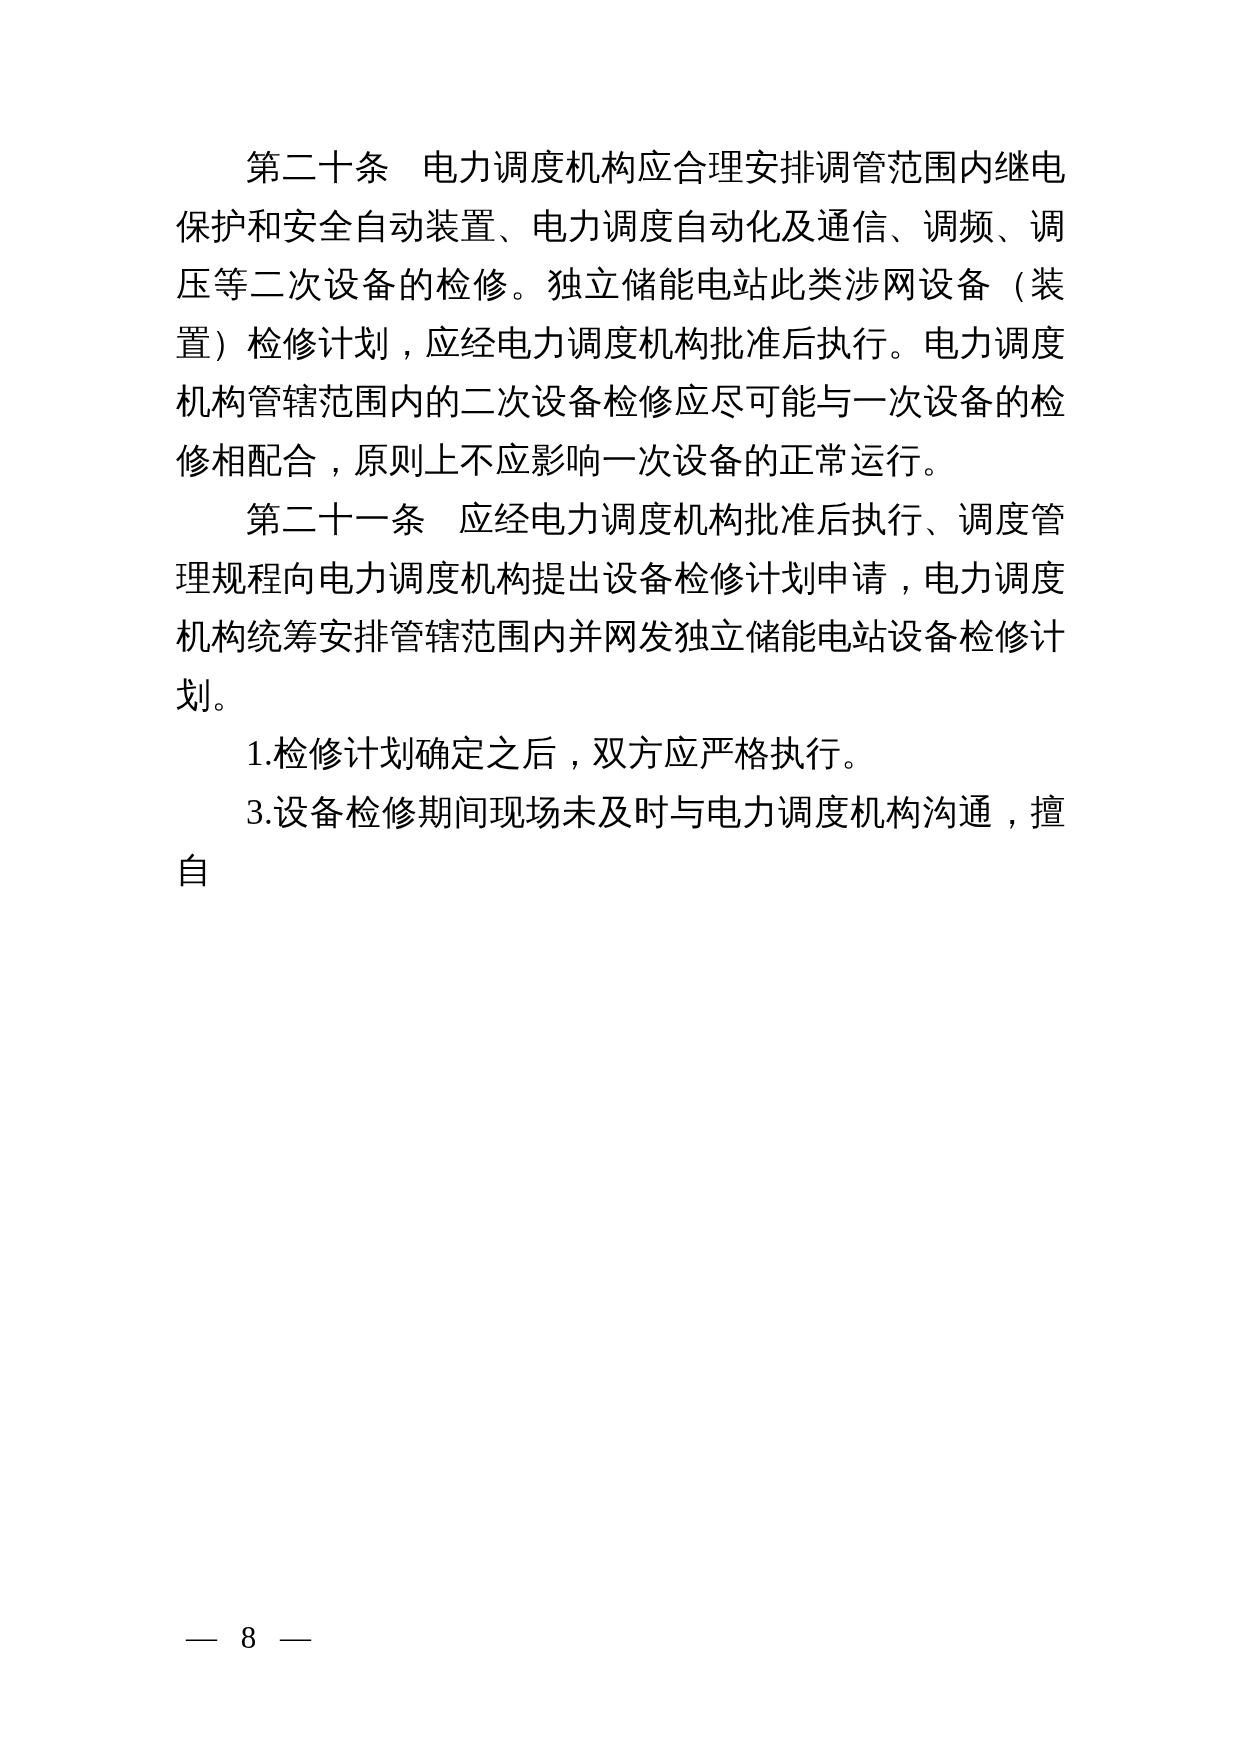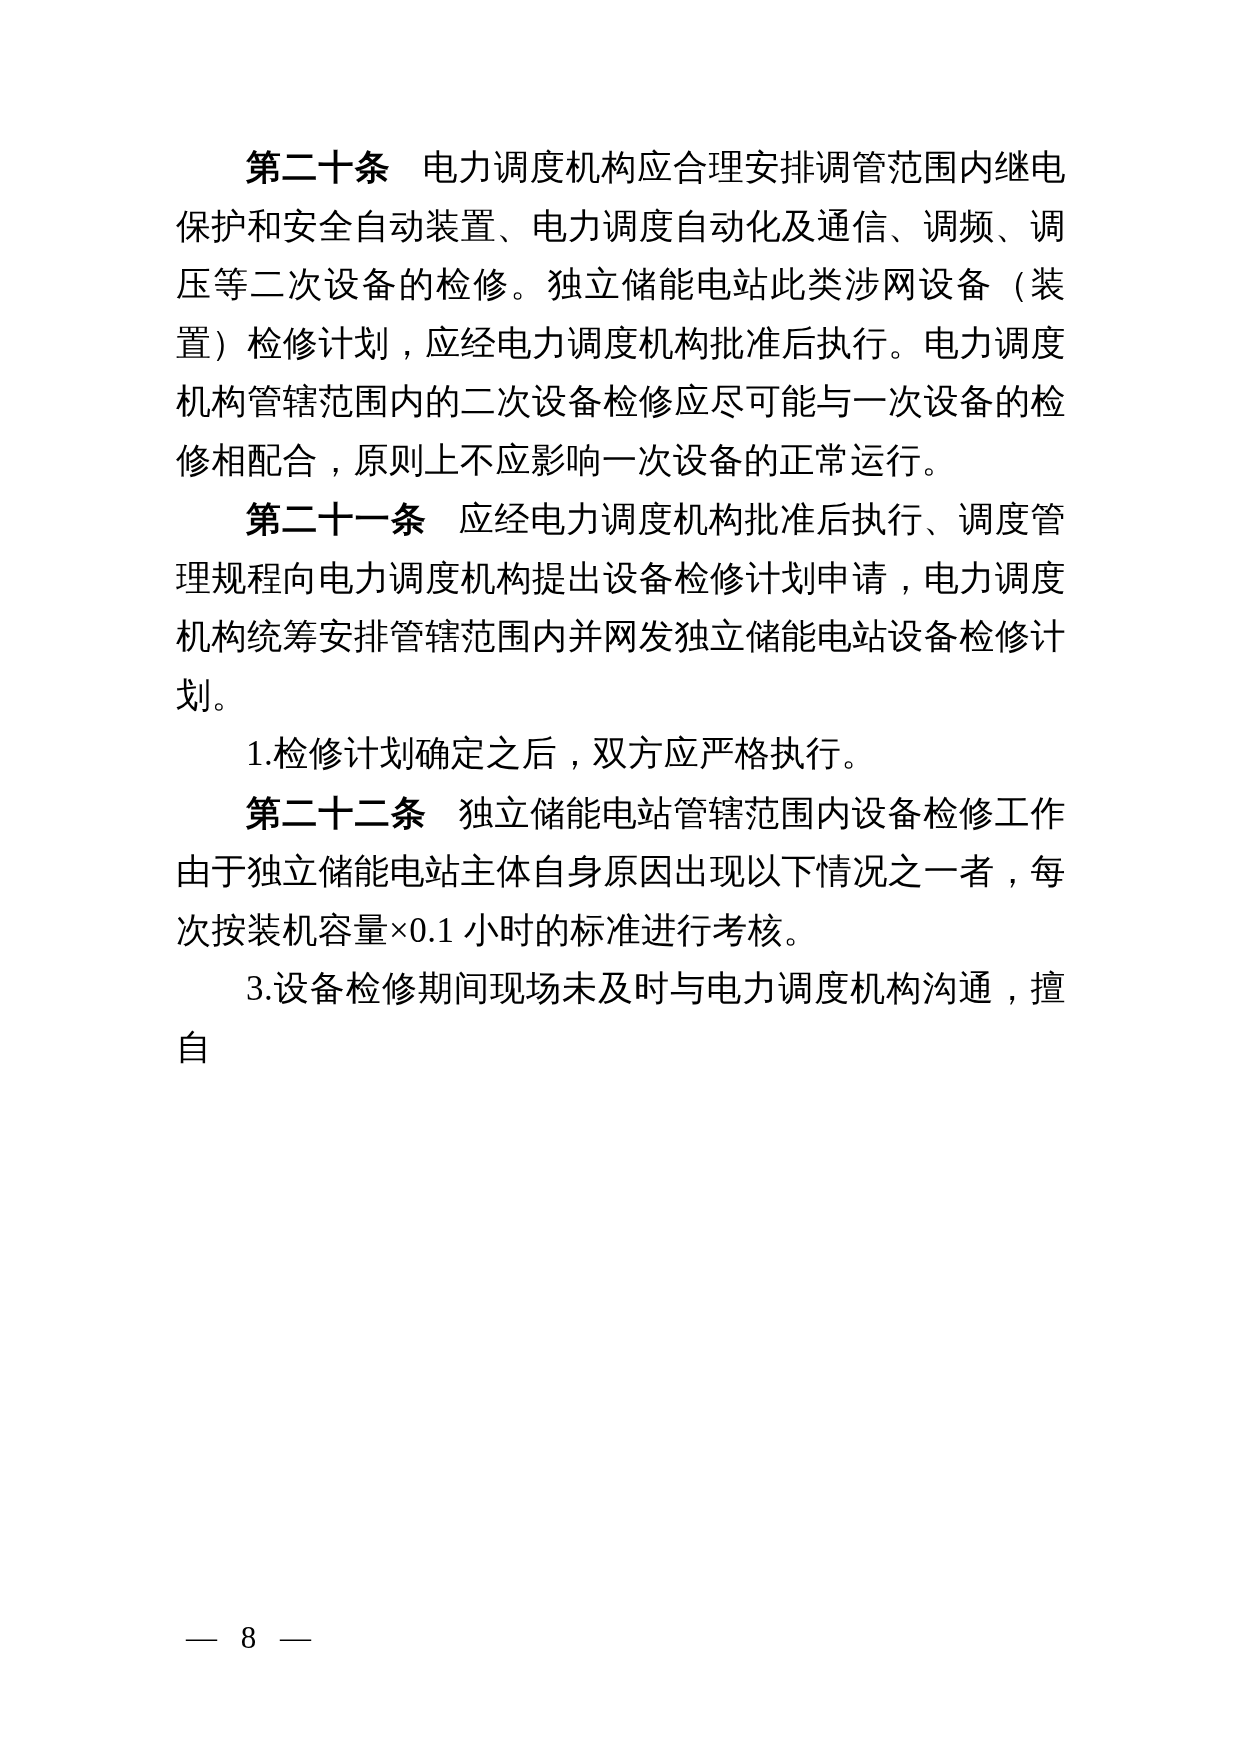--- a/index.html
+++ b/index.html
@@ -30,21 +30,21 @@
     margin: 0;
     font-size: 35px;
     line-height: 58.5px;
     text-align: justify;
     text-justify: inter-character;
     text-indent: 2em;
     letter-spacing: 0.5px;
     word-break: break-all;
   }
   .hd {
-    font-weight: bold;
+    font-weight: normal;
     font-family: "Liberation Sans", sans-serif;
     letter-spacing: 1px;
   }
   .hd:empty { display: none; }
   .hd:not(:empty) { margin-right: 0.9em; }
   .footer {
     position: absolute;
     left: 186px;
     top: 1618px;
     font-size: 31px;
@@ -61,21 +61,20 @@
   <div class="content">
 
     <p class="para"><span class="hd">第二十条</span><span>电力调度机构应合理安排调管范围内继电保护和安全自动装置、电力调度自动化及通信、调频、调压等二次设备的检修。独立储能电站此类涉网设备（装置）检修计划，应经电力调度机构批准后执行。电力调度机构管辖范围内的二次设备检修应尽可能与一次设备的检修相配合，原则上不应影响一次设备的正常运行。</span></p>
 
     <p class="para"><span class="hd">第二十一条</span><span>应经电力调度机构批准后执行、调度管理规程向电力调度机构提出设备检修计划申请，电力调度机构统筹安排管辖范围内并网发独立储能电站设备检修计划。</span></p>
 
     <p class="para"><span>1.检修计划确定之后，双方应严格执行。</span></p>
 
 
 
-    <p class="para"><span class="hd">第二十二条</span><span>独立储能电站管辖范围内设备检修工作由于独立储能电站主体自身原因出现以下情况之一者，每次按装机容量×0.1 小时的标准进行考核。</span></p>
 
 
 
     <p class="para"><span>3.设备检修期间现场未及时与电力调度机构沟通，擅自</span></p>
 
   </div>
 
   <div class="footer">— 8 —</div>
 
 </div>

